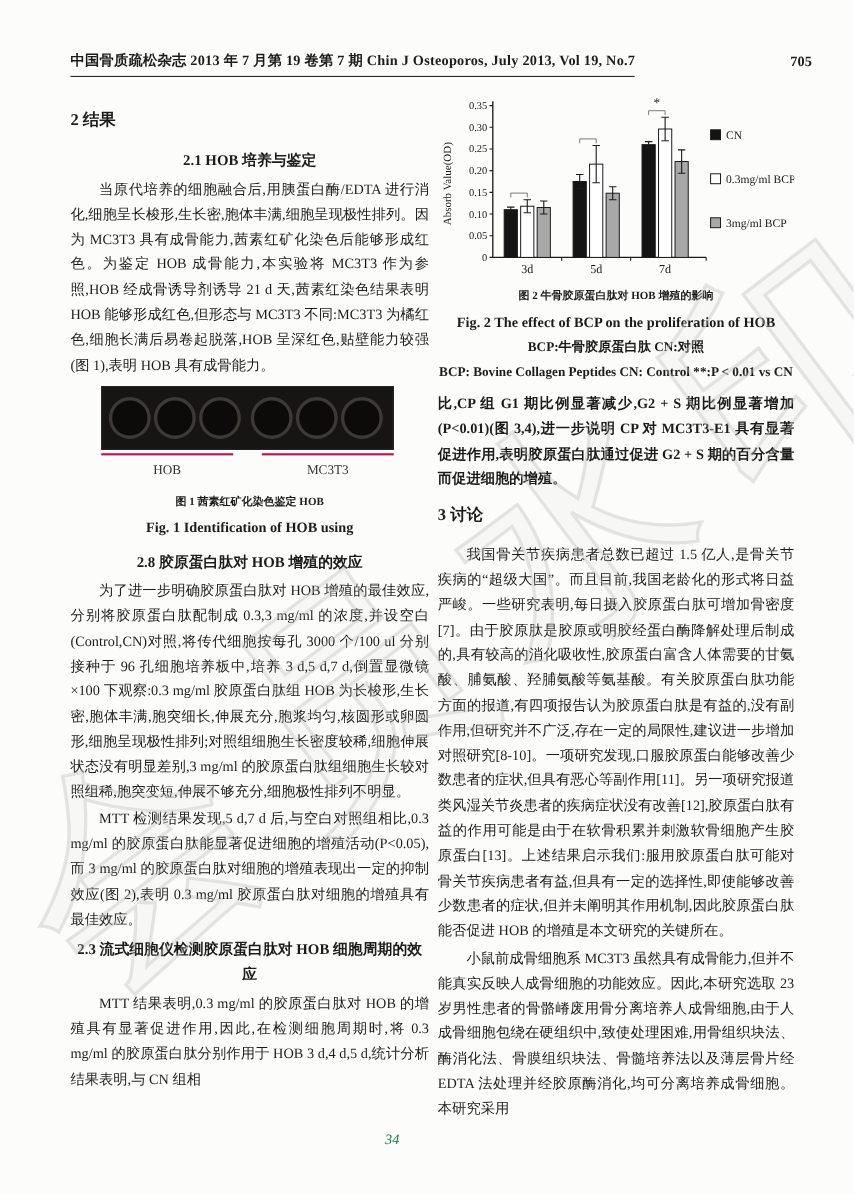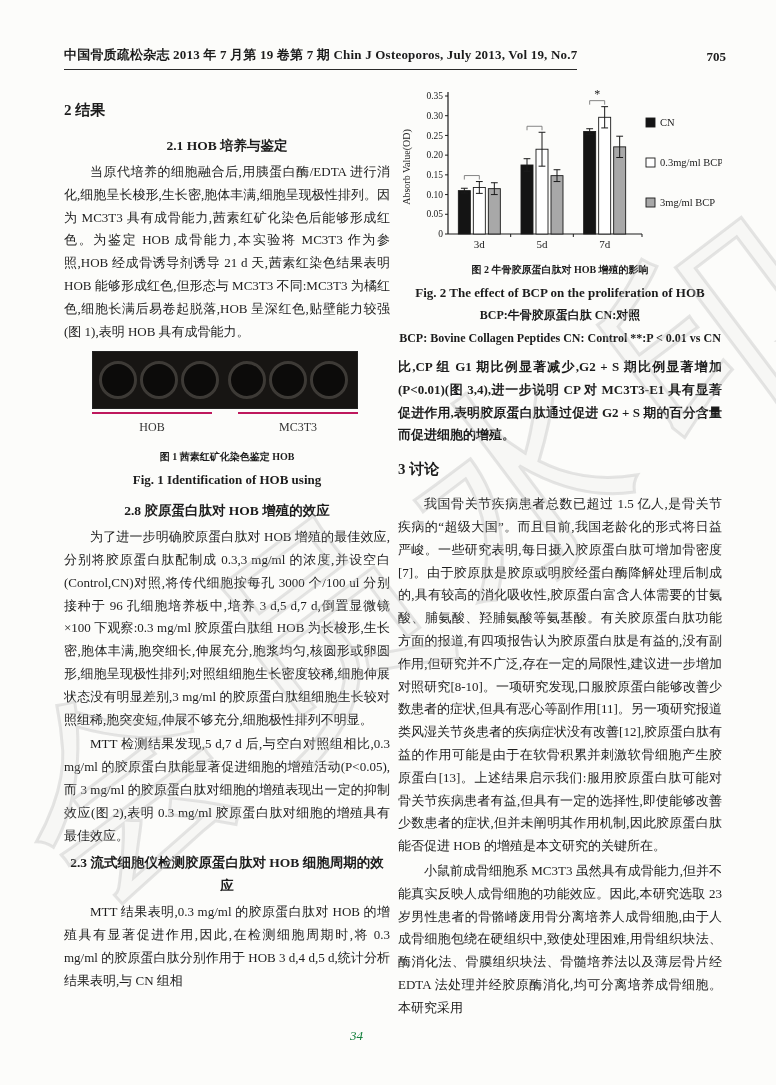--- a/index.html
+++ b/index.html
@@ -4,22 +4,22 @@
 <style>
   html,body{margin:0;padding:0;}
   body{
     width:776px;height:1085px;position:relative;overflow:hidden;
     background:#fcfcfa;color:#1c1c1c;
     font-family:"Liberation Serif","DejaVu Serif",serif;
   }
   .page{position:absolute;inset:0;}
   
   .header{
-    position:absolute;left:64px;right:50px;top:46px;
-    display:flex;justify-content:space-between;align-items:flex-end;
+    position:absolute;left:64px;right:38px;top:46px;
+    display:flex;justify-content:space-between;align-items:center;
     font-size:13px;font-weight:bold;
   }
   .journal-line{border-bottom:1.5px solid #2a2a2a;padding-bottom:5px;letter-spacing:.2px;}
   .folio{padding-bottom:5px;}
   
   .col{position:absolute;top:92px;width:326px;font-size:13px;line-height:22.8px;text-align:justify;}
   .col-left{left:64px;}
   .col-right{left:398px;width:324px;top:86px;}
   .h1{font-size:15px;font-weight:bold;margin:6px 0 12px 0;line-height:24px;text-align:left;}
   .h2{font-size:13.5px;font-weight:bold;margin:2px 0 4px 0;line-height:23px;text-align:center;}

